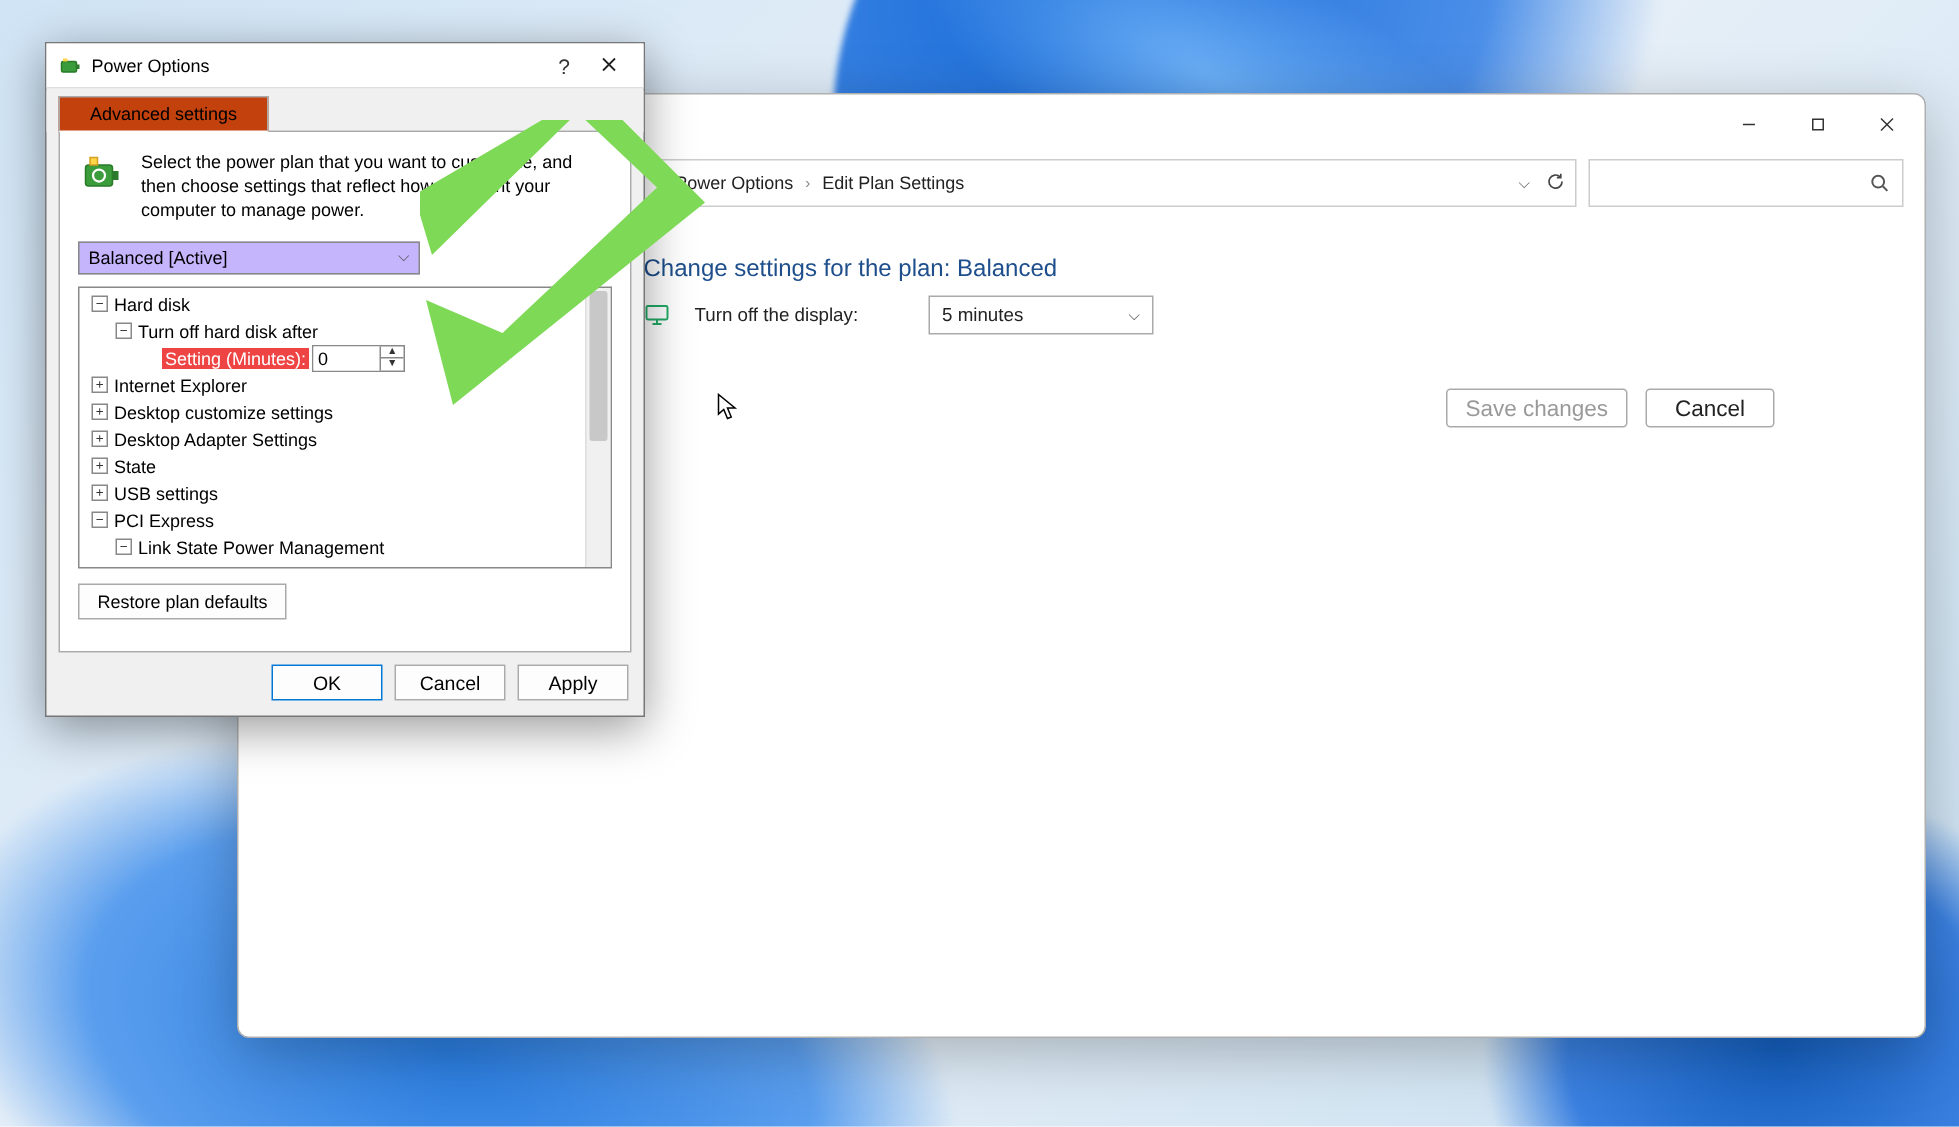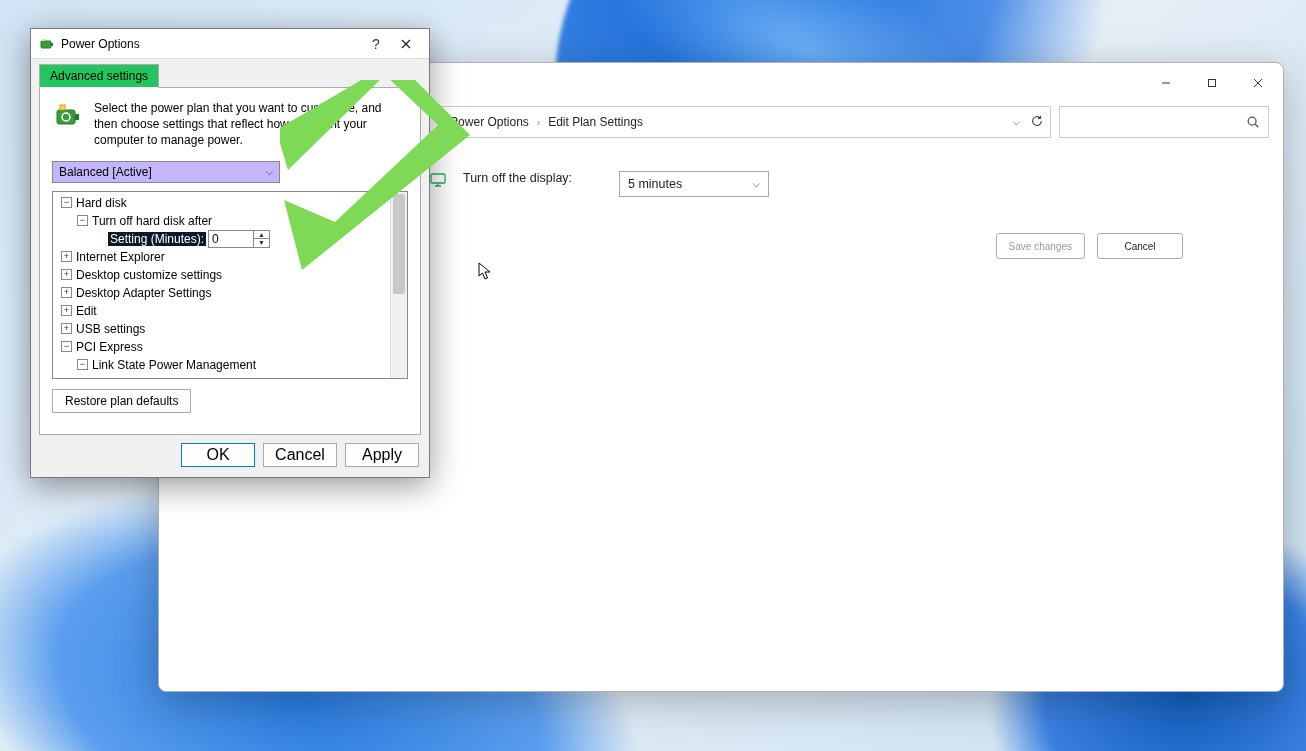--- a/index.html
+++ b/index.html
@@ -27,71 +27,71 @@
 .breadcrumb-bar .crumb { padding: 0 4px; color: #222; }
 .breadcrumb-bar .sep { color: #888; padding: 0 4px; font-size: 10px; }
 .bc-drop { position: absolute; right: 30px; color: #666; font-size: 10px; }
 .bc-refresh { position: absolute; right: 6px; color: #444; }
 .search-bar { width: 210px; height: 32px; border: 1px solid #ccc; display: flex; align-items: center; padding: 0 8px; font-size: 12px; color: #777; justify-content: flex-end; }
 .search-bar svg { width: 14px; height: 14px; stroke: #555; stroke-width: 1.5; fill: none; }
 
 .parent-content { padding: 20px 40px 20px 270px; font-size: 12.5px; color: #222; }
 .plan-title { font-size: 16px; color: #1e4e8c; font-weight: 400; margin-bottom: 8px; }
 .plan-desc { font-size: 12.5px; color: #222; margin-bottom: 30px; }
-.setting-row { display: flex; gap: 16px; margin-bottom: 36px; }
+.setting-row { display: flex; align-items: center; gap: 16px; margin-bottom: 36px; }
 .setting-row .icon-box { width: 18px; height: 18px; display: inline-flex; }
 .setting-label { width: 140px; }
 .dropdown { width: 150px; height: 26px; border: 1px solid #aaa; padding: 0 8px; display: flex; align-items: center; justify-content: space-between; font-size: 12.5px; background: #fff; }
 .dropdown .caret { font-size: 10px; color: #555; }
 .link { color: #1e66c8; font-size: 12.5px; cursor: pointer; margin-bottom: 14px; display: block; }
 .button-row { display: flex; gap: 12px; justify-content: flex-end; margin-top: 20px; padding-right: 60px; }
-.btn { min-width: 86px; height: 26px; border: 1px solid #aaa; background: #fff; font-size: 10px; border-radius: 3px; padding: 0 12px; display: inline-flex; align-items: center; justify-content: center; }
+.btn { min-width: 86px; height: 26px; border: 1px solid #aaa; background: #fff; font-size: 15px; border-radius: 3px; padding: 0 12px; display: inline-flex; align-items: center; justify-content: center; }
 .btn.disabled { color: #999; }
 
 
 .dialog { position: absolute; left: 30px; top: 28px; width: 400px; height: 450px; background: #f0f0f0; border: 1px solid #777; box-shadow: 0 8px 30px rgba(0,0,0,0.4); z-index: 20; }
 .dlg-titlebar { height: 30px; display: flex; align-items: center; padding: 0 8px; background: #fff; border-bottom: 1px solid #ddd; }
 .dlg-title-icon { width: 16px; height: 16px; margin-right: 6px; display: inline-flex; }
 .dlg-title-text { font-size: 12px; flex: 1; }
 .dlg-help { width: 30px; text-align: center; font-size: 14px; color: #333; }
 .dlg-close { width: 30px; text-align: center; }
 .dlg-close svg { width: 10px; height: 10px; stroke: #222; stroke-width: 1.2; fill: none; }
 
 .tab-strip { height: 28px; display: flex; align-items: flex-end; padding-left: 8px; background: #f0f0f0; position: relative; top: 1px; }
-.tab { height: 24px; padding: 0 10px; border: 1px solid #aaa; border-bottom: 1px solid #fff; background: #22c55e; font-size: 12px; display: flex; align-items: center; z-index: 2; }
+.tab { height: 24px; padding: 0 20px; border: 1px solid #aaa; border-bottom: 1px solid #fff; background: #c2410c; font-size: 12px; display: flex; align-items: center; z-index: 2; }
 
 .dlg-body { background: #fff; margin: 0 8px 8px 8px; border: 1px solid #aaa; padding: 12px; height: 348px; position: relative; }
 .intro-row { display: flex; gap: 10px; margin-bottom: 12px; }
 .intro-icon { width: 32px; height: 32px; flex: 0 0 32px; }
 .intro-text { font-size: 12px; line-height: 1.35; }
 .plan-select { width: 228px; height: 22px; border: 1px solid #888; background: #c4b5fd; font-size: 12px; padding: 0 6px; display: flex; align-items: center; justify-content: space-between; margin-bottom: 8px; }
 .plan-select .caret { font-size: 10px; color: #555; }
 
 .tree-box { border: 1px solid #888; height: 188px; overflow: hidden; position: relative; font-size: 12px; background: #fff; }
 .tree-inner { padding: 2px 0; }
 .tree-scroll { position: absolute; right: 0; top: 0; bottom: 0; width: 17px; background: #f0f0f0; border-left: 1px solid #ddd; }
 .tree-scroll .thumb { position: absolute; top: 2px; left: 2px; right: 2px; height: 100px; background: #c8c8c8; border-radius: 2px; }
 .tree-row { display: flex; align-items: center; height: 18px; padding-left: 8px; white-space: nowrap; }
 .pm { width: 11px; height: 11px; border: 1px solid #888; display: inline-flex; align-items: center; justify-content: center; font-size: 9px; line-height: 1; margin-right: 4px; color: #333; background: #fff; flex: 0 0 11px; }
 .pm.blank { border: none; background: transparent; }
 .indent1 { padding-left: 24px; }
 .indent2 { padding-left: 40px; }
-.sel-label { background: #0f172a; color: #fff; padding: 0 2px; text-align: right; }
+.sel-label { background: #ef4444; color: #fff; padding: 0 2px; text-align: right; }
 .spinner { display: inline-flex; border: 1px solid #888; height: 18px; margin-left: 2px; }
 .spinner input { width: 44px; border: none; font-size: 12px; padding: 0 3px; outline: none; }
 .spinner .arrows { width: 16px; border-left: 1px solid #888; display: flex; flex-direction: column; }
 .spinner .arrows div { flex: 1; display: flex; align-items: center; justify-content: center; font-size: 7px; color: #333; border-bottom: 1px solid #888; }
 .spinner .arrows div:last-child { border-bottom: none; }
 .val-off { color: #1e66c8; }
 
 .restore-row { display: flex; margin-top: 10px; }
 .restore-btn { height: 24px; padding: 0 12px; border: 1px solid #aaa; background: #fdfdfd; font-size: 12px; display: inline-flex; align-items: center; }
 
 .dlg-buttons { display: flex; gap: 8px; justify-content: flex-end; padding: 0 10px 10px 0; }
-.dlg-btn { width: 74px; height: 24px; border: 1px solid #aaa; background: #fdfdfd; font-size: 16px; display: inline-flex; align-items: center; justify-content: center; }
+.dlg-btn { width: 74px; height: 24px; border: 1px solid #aaa; background: #fdfdfd; font-size: 13px; display: inline-flex; align-items: center; justify-content: center; }
 .dlg-btn.primary { border: 1.5px solid #0078d4; }
 
 
 .arrow-annot { position: absolute; left: 280px; top: 80px; z-index: 30; pointer-events: none; }
 
 
 .cursor { position: absolute; left: 478px; top: 262px; z-index: 40; pointer-events: none; }
 .cursor svg { width: 16px; height: 20px; }
 
 
@@ -158,20 +158,21 @@
     </div>
     <div class="search-bar">
       <svg viewBox="0 0 16 16">
           <circle cx="7" cy="7" r="4.5"></circle>
           <line x1="10.5" y1="10.5" x2="14" y2="14"></line>
         </svg>
     </div>
   </div>
 
   <div class="parent-content">
+    <div class="plan-title">Change settings for the plan: Balanced</div>
 
     <div class="setting-row">
       <span class="icon-box">
         <svg viewBox="0 0 18 18">
             <rect x="2" y="3" width="14" height="9" rx="1" fill="none" stroke="#2a6" stroke-width="1.3"></rect>
             <line x1="6" y1="15" x2="12" y2="15" stroke="#2a6" stroke-width="1.3"></line>
             <line x1="9" y1="12" x2="9" y2="15" stroke="#2a6" stroke-width="1.3"></line>
           </svg>
       </span>
       <span class="setting-label">Turn off the display:</span>
@@ -256,21 +257,21 @@
         <div class="tree-row">
             <span class="pm">+</span>
             <span>Desktop customize settings</span>
           </div>
         <div class="tree-row">
             <span class="pm">+</span>
             <span>Desktop Adapter Settings</span>
           </div>
         <div class="tree-row">
             <span class="pm">+</span>
-            <span>Edit</span>
+            <span>State</span>
           </div>
         <div class="tree-row">
             <span class="pm">+</span>
             <span>USB settings</span>
           </div>
         <div class="tree-row">
             <span class="pm">−</span>
             <span>PCI Express</span>
           </div>
         <div class="tree-row indent1">

